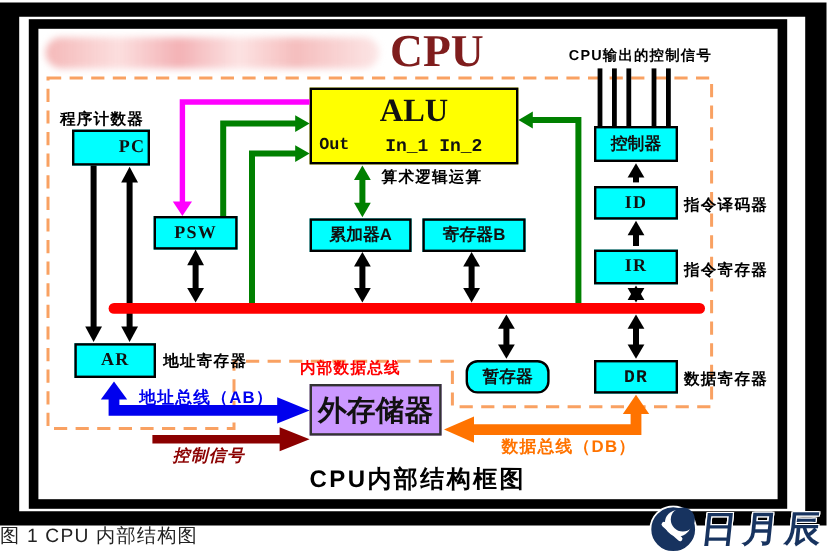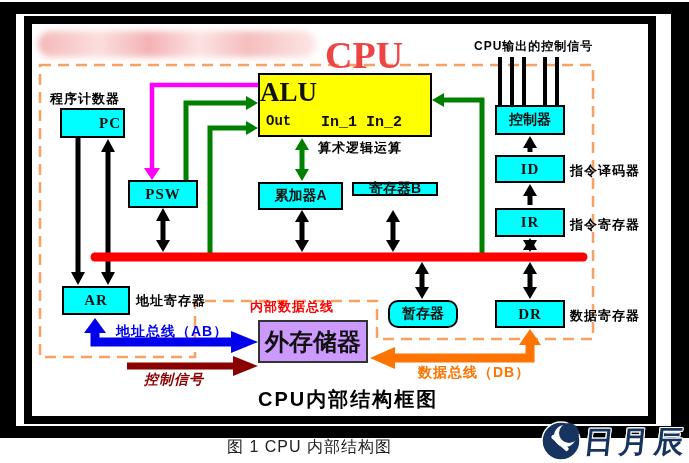--- a/index.html
+++ b/index.html
@@ -21,43 +21,43 @@
   .box{
     position:absolute;display:flex;align-items:center;justify-content:center;
     border:2px solid #000;box-sizing:border-box;
     font-weight:bold;font-size:14px;color:#111;z-index:3;
   }
   .cyan{background:var(--box_cyan);}
   .yellow{background:var(--box_yellow);}
   .purple{background:var(--box_purple);border-color:#333;}
   .latin{font-family:"Liberation Serif",serif;font-size:15px;letter-spacing:1px;}
   
-  .alu-name{position:absolute;top:2px;left:0;right:0;
+  .alu-name{position:absolute;top:2px;left:0;right:0;text-align:center;
     font-family:"Liberation Serif",serif;font-size:27px;font-weight:bold;color:#111;}
   .alu-out{position:absolute;left:6px;bottom:6px;
     font-family:"Liberation Mono",monospace;font-size:14px;font-weight:bold;color:#111;}
   .alu-in{position:absolute;right:28px;bottom:4px;
     font-family:"Liberation Mono",monospace;font-size:15px;font-weight:bold;color:#111;}
   
   .lbl{position:absolute;font-weight:bold;font-size:13px;color:#000;
     letter-spacing:1px;white-space:nowrap;z-index:6;}
   .lbl-red{color:var(--bus_red);margin-top:34px;}
   .lbl-blue{color:var(--arrow_blue);font-size:14px;}
   .lbl-orange{color:var(--arrow_orange);font-size:14px;}
   .lbl-darkred{color:var(--arrow_darkred);font-size:14px;font-style:italic;}
   .cpu-title{
     position:absolute;left:325px;top:21px;
-    font-family:"Liberation Serif",serif;font-size:38px;font-weight:600;color:#ef4444;z-index:6;margin-top:12px;
+    font-family:"Liberation Serif",serif;font-size:38px;font-weight:600;color:#7f1d1d;z-index:6;
   }
   .diagram-caption{
     position:absolute;left:258px;top:386px;font-size:20px;font-weight:800;
     letter-spacing:2px;color:#000;z-index:6;
   }
   .figure-caption{
-    position:absolute;left:0;top:437px;width:619px;text-align:center;
+    position:absolute;left:0;top:437px;width:619px;
     font-size:16px;color:#222;letter-spacing:1px;z-index:2;
   }
   
   .pink-wm{
     position:absolute;left:38px;top:31px;width:278px;height:26px;border-radius:13px;
     background:linear-gradient(90deg,
       rgba(243,176,176,.9) 0%, rgba(250,205,205,.65) 22%, rgba(241,164,168,.85) 40%,
       rgba(250,208,208,.6) 58%, rgba(243,178,178,.85) 75%, rgba(250,210,210,.55) 100%);
     filter:blur(3px);z-index:2;
   }
@@ -97,21 +97,21 @@
   <div class="box yellow" style="left:258px;top:73px;width:174px;height:64px;">
     <span class="alu-name">ALU</span>
     <span class="alu-out">Out</span>
     <span class="alu-in">In_1 In_2</span>
   </div>
   <div class="lbl" style="left:318px;top:139px;">算术逻辑运算</div>
 
   <div class="box cyan" style="left:258px;top:182px;width:85px;height:28px;">
     <span>累加器A</span>
   </div>
-  <div class="box cyan" style="left:352px;top:182px;width:86px;height:14px;">
+  <div class="box cyan" style="left:352px;top:182px;width:86px;height:28px;">
     <span>寄存器B</span>
   </div>
 
   <div class="box cyan latin" style="left:495px;top:155px;width:70px;height:28px;">
     <span>ID</span>
   </div>
 
   <div class="box cyan" style="left:495px;top:105px;width:70px;height:30px;">
     <span>控制器</span>
   </div>
@@ -124,21 +124,21 @@
 
   <div class="box cyan latin" style="left:62px;top:286px;width:68px;height:29px;">
     <span>AR</span>
   </div>
   <div class="lbl" style="left:136px;top:292px;">地址寄存器</div>
 
   <div class="box cyan" style="left:388px;top:300px;width:70px;height:28px;border-radius:10px;">
     <span>暂存器</span>
   </div>
 
-  <div class="box cyan latin" style="left:495px;top:300px;width:70px;height:28px;">
+  <div class="box cyan latin" style="left:495px;top:300px;width:70px;height:28px;font-family:Liberation Mono, monospace;">
     <span>DR</span>
   </div>
   <div class="lbl" style="left:570px;top:307px;">数据寄存器</div>
 
   <div class="box purple" style="left:258px;top:320px;width:110px;height:43px;font-size:24px;">
     <span>外存储器</span>
   </div>
 
   <svg class="connectors" width="689" height="463" viewBox="0 0 689 463">
 

